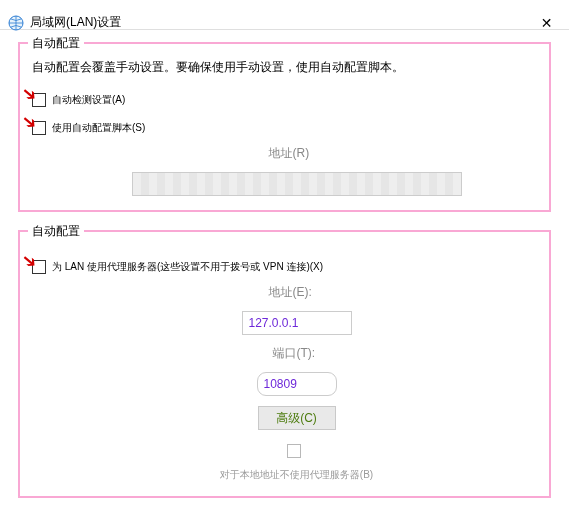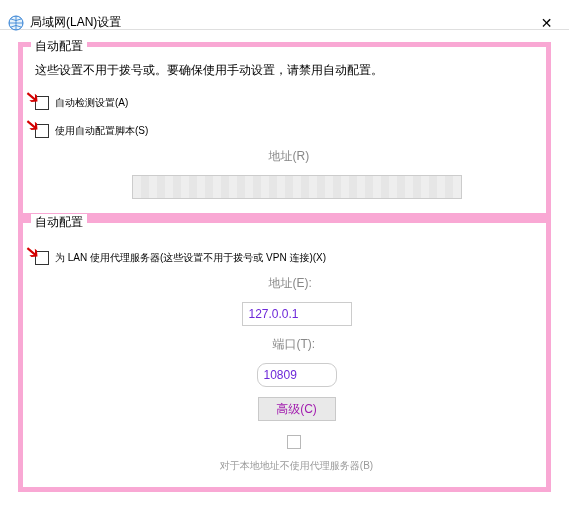--- a/index.html
+++ b/index.html
@@ -33,23 +33,23 @@
     width: 45px; height: 30px;
     display: flex; align-items: center; justify-content: center;
     font-size: 14px;
     color: #000;
     cursor: pointer;
   }
   .content {
     padding: 12px 18px 8px 18px;
   }
   .fieldset {
-    border: 5px solid #f9a8d4;
+    border: 2px solid #f9a8d4;
     padding: 10px 12px 14px 12px;
-    margin-bottom: 0;
+    margin-bottom: 18px;
     position: relative;
   }
   .legend {
     position: absolute;
     top: -9px;
     left: 8px;
     background: #fff;
     padding: 0 4px;
     font-size: 12px;
   }
@@ -113,21 +113,21 @@
     padding: 0 16px;
     background: #e1e1e1;
     border: 1px solid #adadad;
     color: #222;
     font-size: 12px;
     display: inline-flex;
     align-items: center; justify-content: center;
     cursor: pointer;
   }
   .btn.disabled {
-    color: #a21caf;
+    color: #4d7c0f;
     background: #e9e9e9;
     border-color: #c9c9c9;
     cursor: default;
   }
   .footer {
     display: flex;
     justify-content: flex-end;
     gap: 12px;
     padding: 14px 18px 14px 18px;
   }
@@ -153,21 +153,21 @@
   <span class="title">局域网(LAN)设置</span>
   <div class="close">
     <span>✕</span>
   </div>
 </div>
 
 <div class="content">
 
   <div class="fieldset">
     <div class="legend">自动配置</div>
-    <div class="desc">这些设置不用于拨号或。要确保使用手动设置，请禁用自动配置。</div>
+    <div class="desc">自动配置会覆盖手动设置。要确保使用手动设置，使用自动配置脚本。</div>
 
     <div class="row">
       <span class="arrow">➔</span>
       <span class="cb"></span>
       <span class="label">自动检测设置(A)</span>
     </div>
 
     <div class="row" style="margin-top:14px">
       <span class="arrow">➔</span>
       <span class="cb"></span>

